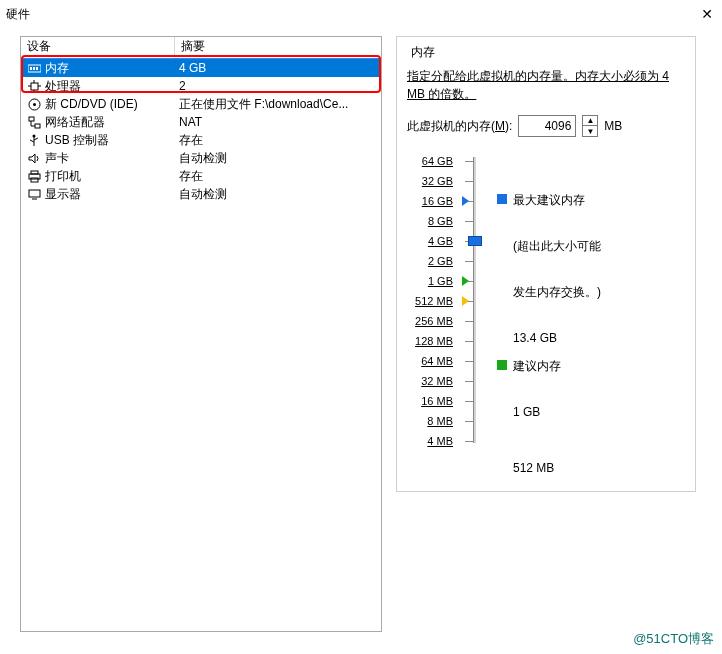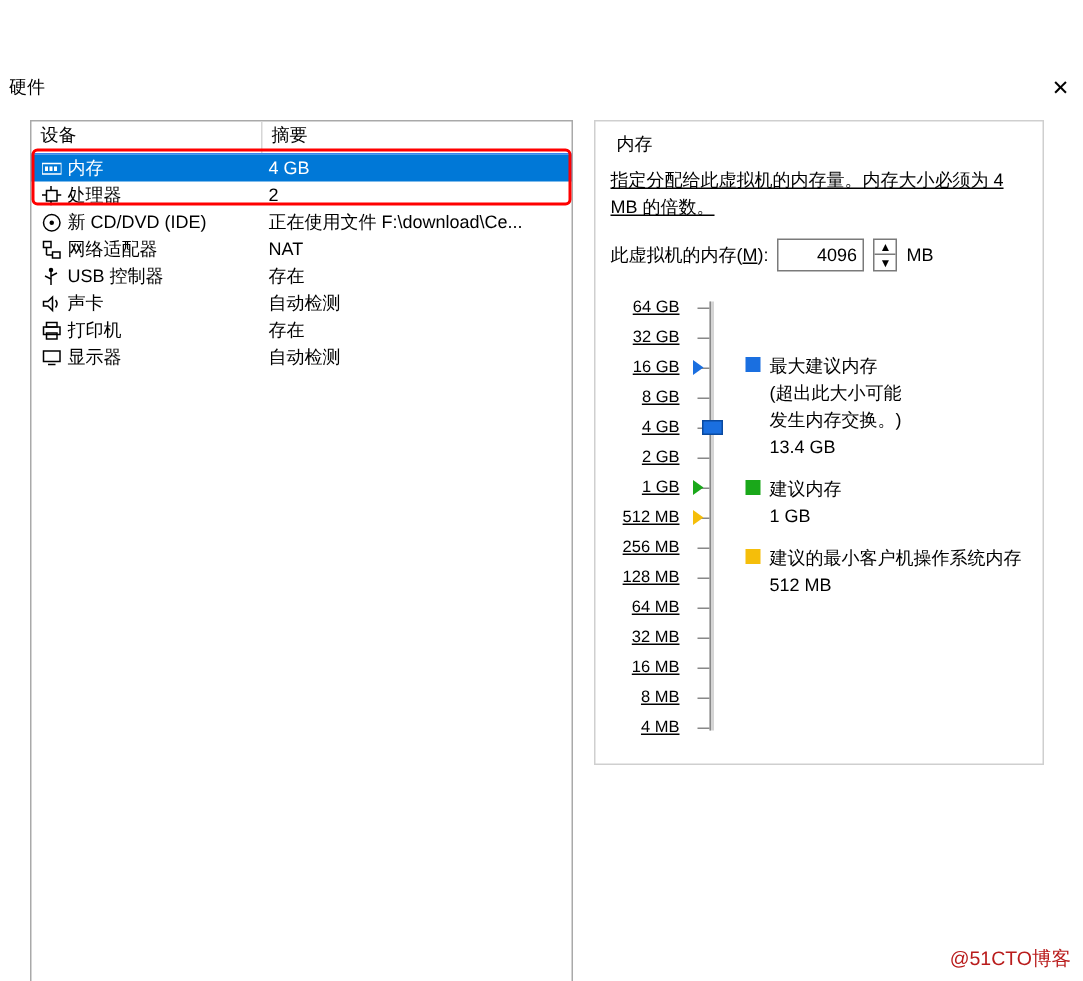--- a/index.html
+++ b/index.html
@@ -1,18 +1,18 @@
 <!DOCTYPE html>
 <html><head>
 <meta charset="utf-8">
 <style>
 * { box-sizing: border-box; margin: 0; padding: 0; font-family: "Microsoft YaHei", "Segoe UI", Tahoma, sans-serif; font-size: 12px; }
 body { background: #fff; width: 722px; height: 654px; overflow: hidden; position: relative; color: #000; }
 
-.titlebar { display: flex; align-items: center; justify-content: space-between; height: 28px; padding: 4px 6px; margin-top: 44px; }
+.titlebar { display: flex; align-items: center; justify-content: space-between; height: 28px; padding: 4px 6px; }
 .titlebar .title { font-size: 12px; }
 .titlebar .close { width: 18px; height: 18px; display: flex; align-items: center; justify-content: center; cursor: pointer; font-size: 14px; }
 
 .content { padding: 8px 10px 0 20px; display: flex; gap: 14px; }
 
 .left-panel { width: 362px; border: 1px solid #a9a9a9; height: 596px; background: #fff; position: relative; }
 .dev-header { display: flex; border-bottom: 1px solid #3b82f6; }
 .dev-header > div { padding: 1px 6px 3px 6px; }
 .dev-col1h { width: 154px; border-right: 1px solid #d6d6d6; }
 
@@ -44,22 +44,22 @@
 .marker { position: absolute; left: 18px; width: 0; height: 0; }
 .marker.left-tri { left: 3px; border-top: 5px solid transparent; border-bottom: 5px solid transparent; border-left: 7px solid; }
 .thumb { position: absolute; left: 9px; width: 14px; height: 10px; background: #1a6fe0; border: 1px solid #0a4aa0; }
 .legend-list { flex: 1; padding-left: 6px; display:flex; flex-direction:column; }
 .legend-item { display: flex; align-items: flex-start; gap: 6px; }
 .sq { width: 10px; height: 10px; margin-top: 3px; flex: 0 0 10px; }
 .sq.blue { background: #1a6fe0; }
 .sq.green { background: #1aa81a; }
 .sq.yellow { background: #f5be0a; }
 .legend-text { line-height: 1.5; text-align: right; }
-.legend-sub { margin-left: 16px; line-height: 1.5; }
-.watermark { position: absolute; right: 8px; bottom: 6px; color: #b91c1c; font-size: 13px; pointer-events: none; }
+.legend-sub { margin-left: 16px; line-height: 1.5; margin-top: 28px; }
+.watermark { position: absolute; right: 8px; bottom: 6px; color: #0f766e; font-size: 13px; pointer-events: none; }
 </style>
 </head>
 <body>
 
 <div class="titlebar">
   <span class="title">硬件</span>
   <span class="close">✕</span>
 </div>
 
 <div class="content">
@@ -226,24 +226,20 @@
           <div class="legend-sub">(超出此大小可能</div>
           <div class="legend-sub">发生内存交换。)</div>
           <div class="legend-sub">13.4 GB</div>
           <div style="height:10px"></div>
           <div class="legend-item">
             <span class="sq green"></span>
             <span class="legend-text">建议内存</span>
           </div>
           <div class="legend-sub">1 GB</div>
           <div style="height:10px"></div>
-          <div class="legend-item">
-            <span class="sq yellow"></span>
-            <span class="legend-text">建议的最小客户机操作系统内存</span>
-          </div>
           <div class="legend-sub">512 MB</div>
         </div>
       </div>
     </div>
   </div>
 </div>
 
 <div class="watermark">@51CTO博客</div>
 
 </body></html>

